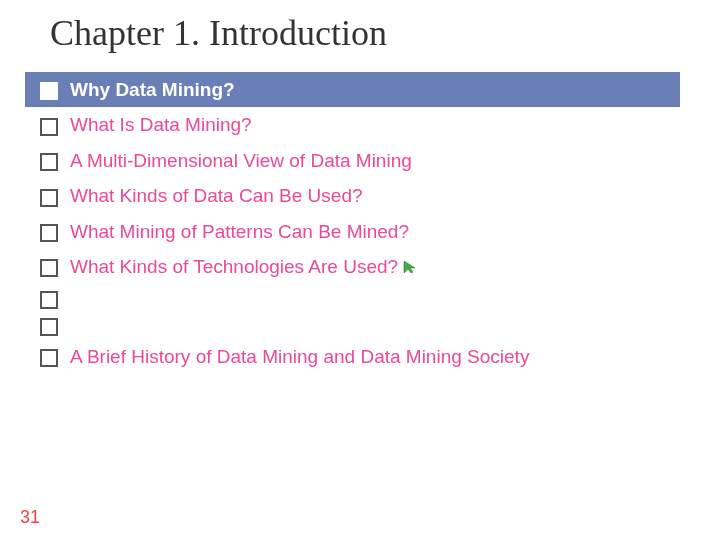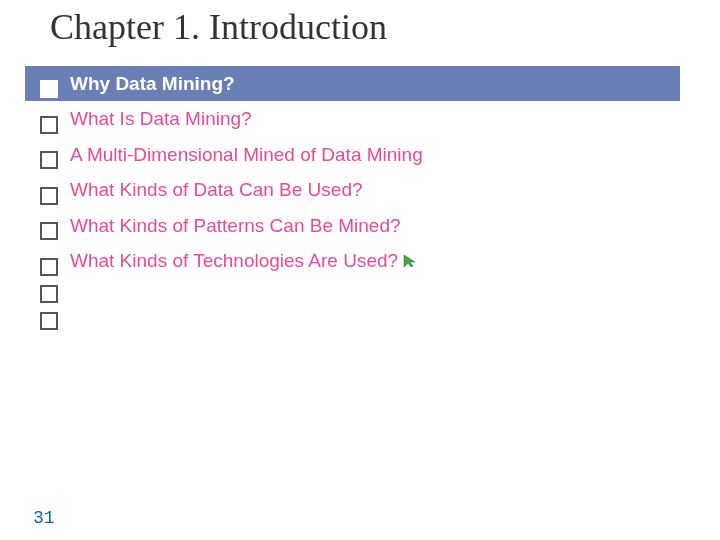--- a/index.html
+++ b/index.html
@@ -15,21 +15,21 @@
       font-family: 'Georgia', 'Times New Roman', serif;
       position: relative;
       overflow: hidden;
     }
 
     .slide-container {
       width: 720px;
       height: 540px;
       background: #ffffff;
       position: relative;
-      padding: 6px 40px 20px 40px;
+      padding: 12px 40px 20px 40px;
     }
 
     .slide-title {
       font-size: 36px;
       font-weight: normal;
       color: #333333;
       margin-bottom: 18px;
       padding-left: 10px;
       font-family: 'Georgia', serif;
     }
@@ -39,21 +39,21 @@
     }
 
     .bullet-list {
       list-style: none;
       padding: 0;
       margin: 0;
     }
 
     .bullet-item {
       display: flex;
-      align-items: flex-end;
+      align-items: center;
       padding: 3px 0;
       position: relative;
     }
 
     .bullet-item.highlighted {
       background-color: #6a7fb5;
       margin-left: -15px;
       padding-left: 15px;
       padding-right: 10px;
     }
@@ -85,62 +85,65 @@
     .bullet-item.highlighted .bullet-text {
       color: #ffffff;
       font-weight: bold;
     }
 
     .page-number {
       position: absolute;
       bottom: 12px;
       left: 20px;
       font-size: 18px;
-      color: #0369a1;
-      font-family: Liberation Mono, monospace;
-      margin-left: 13px;
+      color: #ef4444;
+      font-family: Liberation Sans, sans-serif;
     }
   </style>
 </head>
 <body>
 
 <div class="slide-container">
   <h1 class="slide-title">Chapter 1.  Introduction</h1>
 
   <div class="content-area">
     <ul class="bullet-list">
     <li class="bullet-item highlighted">
           <span class="bullet-icon"></span>
           <span class="bullet-text">Why Data Mining?</span>
         </li>
         <li class="bullet-item">
           <span class="bullet-icon"></span>
           <span class="bullet-text">What Is Data Mining?</span>
         </li>
         <li class="bullet-item">
           <span class="bullet-icon"></span>
-          <span class="bullet-text">A Multi-Dimensional Mined of Data Mining</span>
+          <span class="bullet-text">A Multi-Dimensional View of Data Mining</span>
         </li>
         <li class="bullet-item">
           <span class="bullet-icon"></span>
           <span class="bullet-text">What Kinds of Data Can Be Used?</span>
         </li>
         <li class="bullet-item">
           <span class="bullet-icon"></span>
-          <span class="bullet-text">What Kinds of Patterns Can Be Mined?</span>
+          <span class="bullet-text">What Mining of Patterns Can Be Mined?</span>
         </li>
         <li class="bullet-item">
           <span class="bullet-icon"></span>
           <span class="bullet-text">What Kinds of Technologies Are Used?<span style="display: inline-block; width: 16px; height: 16px; margin-left: 4px; position: relative; top: 2px;"><svg width="16" height="16" viewBox="0 0 16 16" xmlns="http://www.w3.org/2000/svg">
         <polygon points="2,2 2,14 6,10 9,14 11,13 8,9 13,9" fill="#44aa44" stroke="#226622" stroke-width="0.5"></polygon>
       </svg></span></span>
         </li>
         <li class="bullet-item">
           <span class="bullet-icon"></span>
         </li>
         <li class="bullet-item">
           <span class="bullet-icon"></span>
         </li>
+        <li class="bullet-item">
+          <span class="bullet-icon"></span>
+          <span class="bullet-text">A Brief History of Data Mining and Data Mining Society</span>
+        </li>
       </ul>
   </div>
 
   <div class="page-number">31</div>
 </div>
 
 </body></html>

